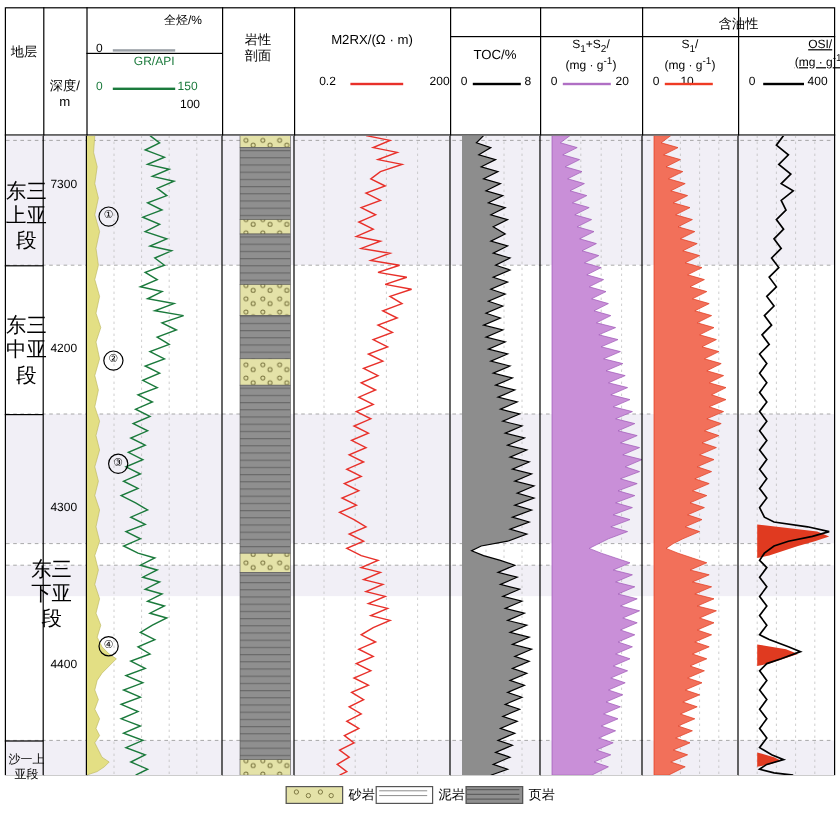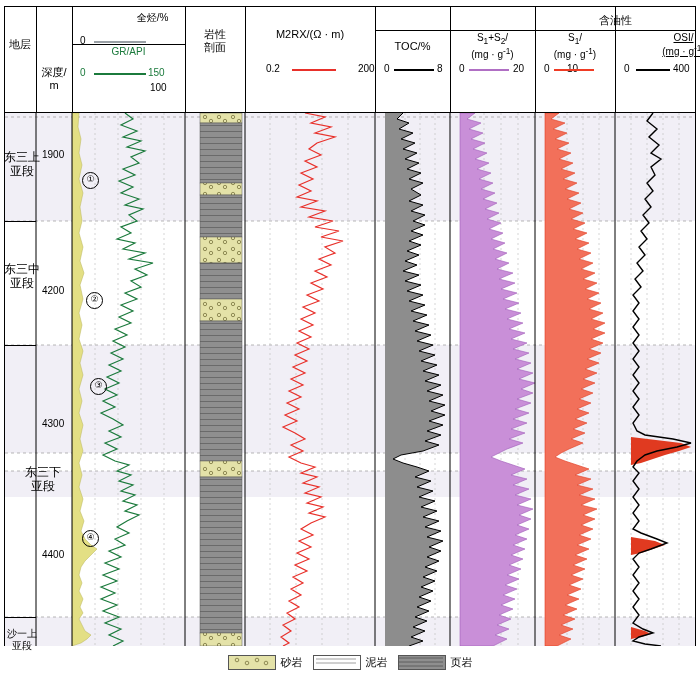--- a/index.html
+++ b/index.html
@@ -6,24 +6,24 @@
   body{width:700px;height:678px;background:#ffffff;font-family:"Liberation Sans",sans-serif;color:#000;}
   #root{position:relative;width:700px;height:678px;}
   .frame{position:absolute;left:4px;top:6px;width:692px;height:640px;border:1px solid #000;box-sizing:border-box;}
   .vline{position:absolute;top:0;bottom:0;width:1px;background:#000;}
   .hline{position:absolute;left:0;right:0;height:1px;background:#000;}
   .hdr{position:absolute;text-align:center;font-size:11px;line-height:1.15;}
   .hdr.small{font-size:10px;}
   .colbody{position:absolute;overflow:hidden;}
   .tick-lab{position:absolute;font-size:10px;}
   .axisline{position:absolute;height:2px;}
-  .legend{position:absolute;left:0;right:0;bottom:4px;height:24px;display:flex;align-items:center;justify-content:center;gap:10px;font-size:11px;}
+  .legend{position:absolute;left:0;right:0;bottom:4px;height:24px;display:flex;align-items:center;justify-content:center;font-size:11px;}
   .legbox{width:46px;height:13px;border:1px solid #555;display:inline-block;vertical-align:middle;}
   .legitem{display:flex;align-items:center;gap:5px;}
-  .strat-lab{position:absolute;left:0;width:36px;text-align:center;font-size:12px;line-height:1.2;}
+  .strat-lab{position:absolute;left:0;width:36px;text-align:center;font-size:17px;line-height:1.2;}
   .depth-lab{position:absolute;font-size:10px;}
   .circnum{position:absolute;width:15px;height:15px;border:1px solid #000;border-radius:50%;font-size:9px;line-height:13px;text-align:center;}
   svg{display:block;}
 </style>
 </head>
 <body>
 
 <div id="root">
 
   <div class="frame"></div>
@@ -290,21 +290,21 @@
 
   <div class="strat-lab" style="left:4px;top:150px;">东三上亚段</div>
   <div class="strat-lab" style="left:4px;top:262px;">东三中亚段</div>
   <div class="strat-lab" style="left:4px;top:465px;margin-left:21px;">东三下亚段</div>
   <div class="strat-lab" style="left:4px;top:628px;font-size:10px;">沙一上亚段</div>
 
   <div class="hline" style="top:221px;left:4px;width:32px;"></div>
   <div class="hline" style="top:345px;left:4px;width:32px;"></div>
   <div class="hline" style="top:617px;left:4px;width:32px;"></div>
 
-  <div class="depth-lab" style="left:42px;top:149px;">1900</div>
+  <div class="depth-lab" style="left:42px;top:149px;">7300</div>
   <div class="depth-lab" style="left:42px;top:285px;">4200</div>
   <div class="depth-lab" style="left:42px;top:418px;">4300</div>
   <div class="depth-lab" style="left:42px;top:549px;">4400</div>
 
   <div class="circnum" style="left:82px;top:172px;">①</div>
   <div class="circnum" style="left:86px;top:292px;">②</div>
   <div class="circnum" style="left:90px;top:378px;">③</div>
   <div class="circnum" style="left:82px;top:530px;">④</div>
 
   <div class="legend">

